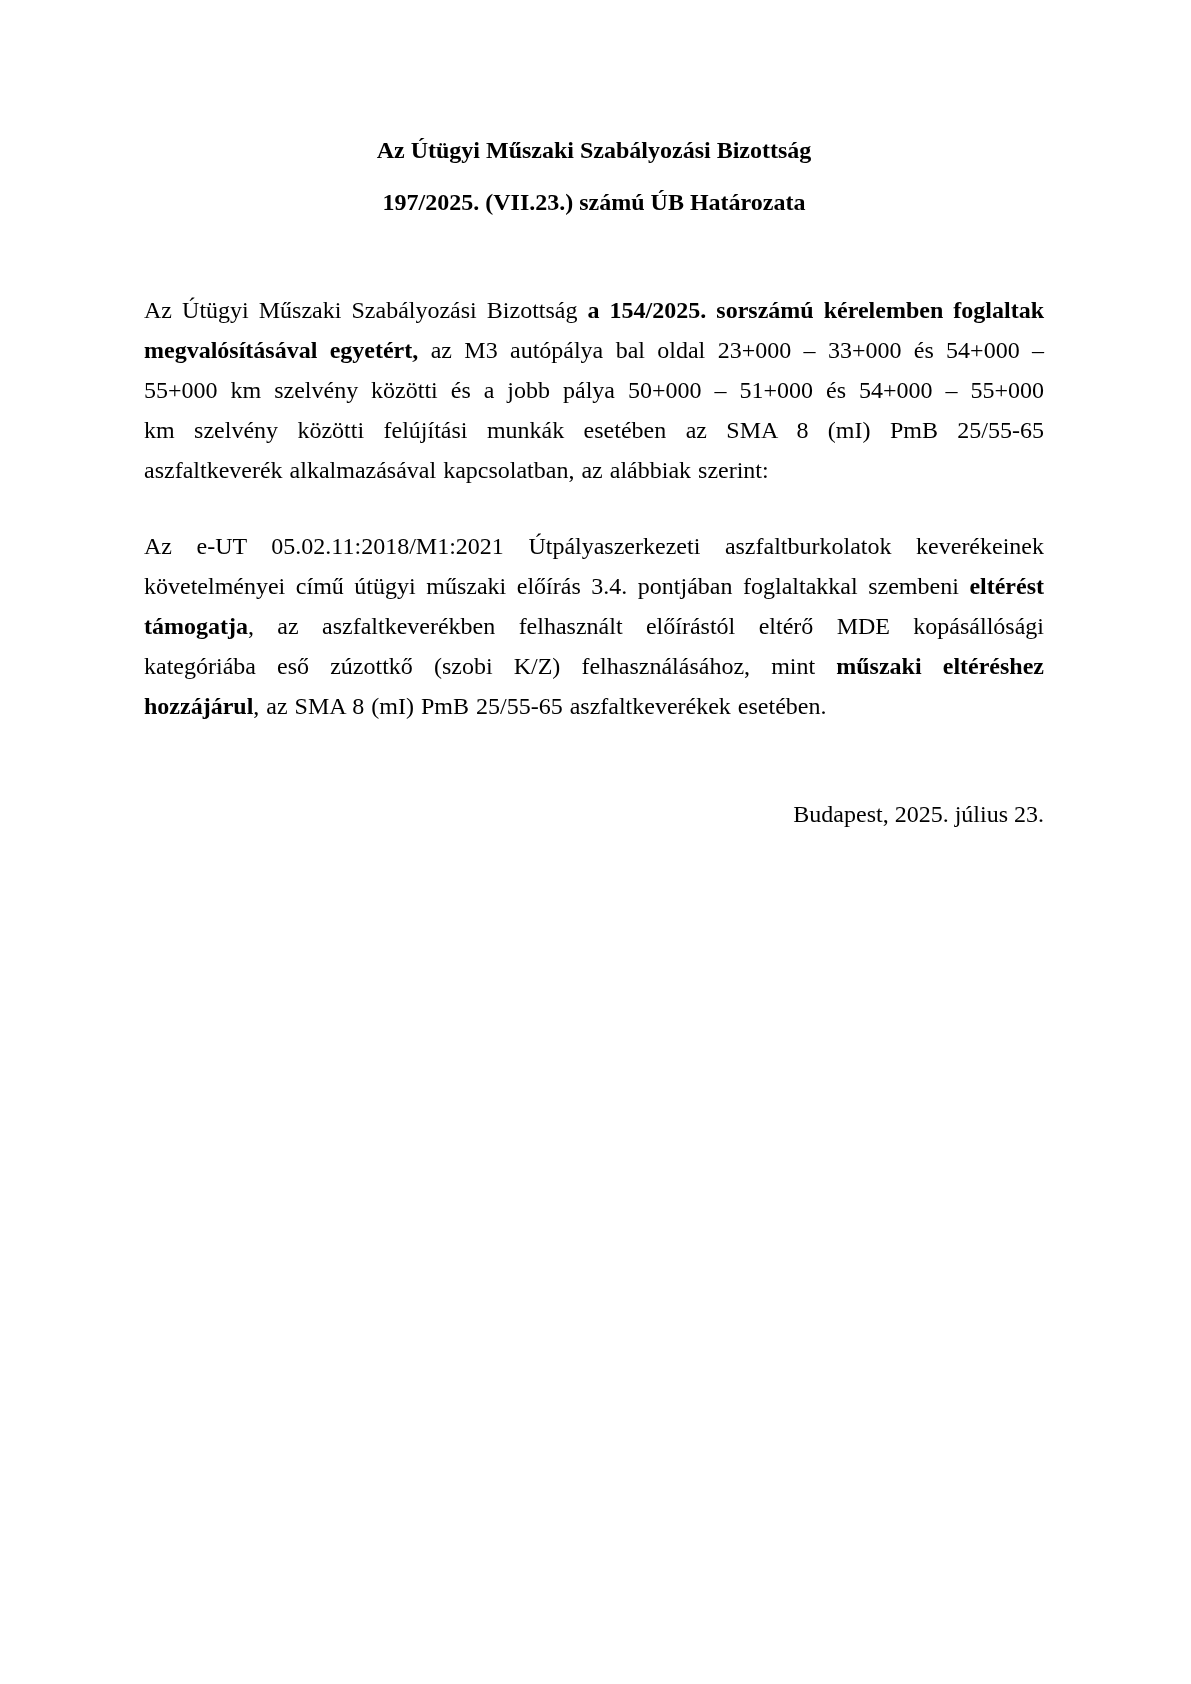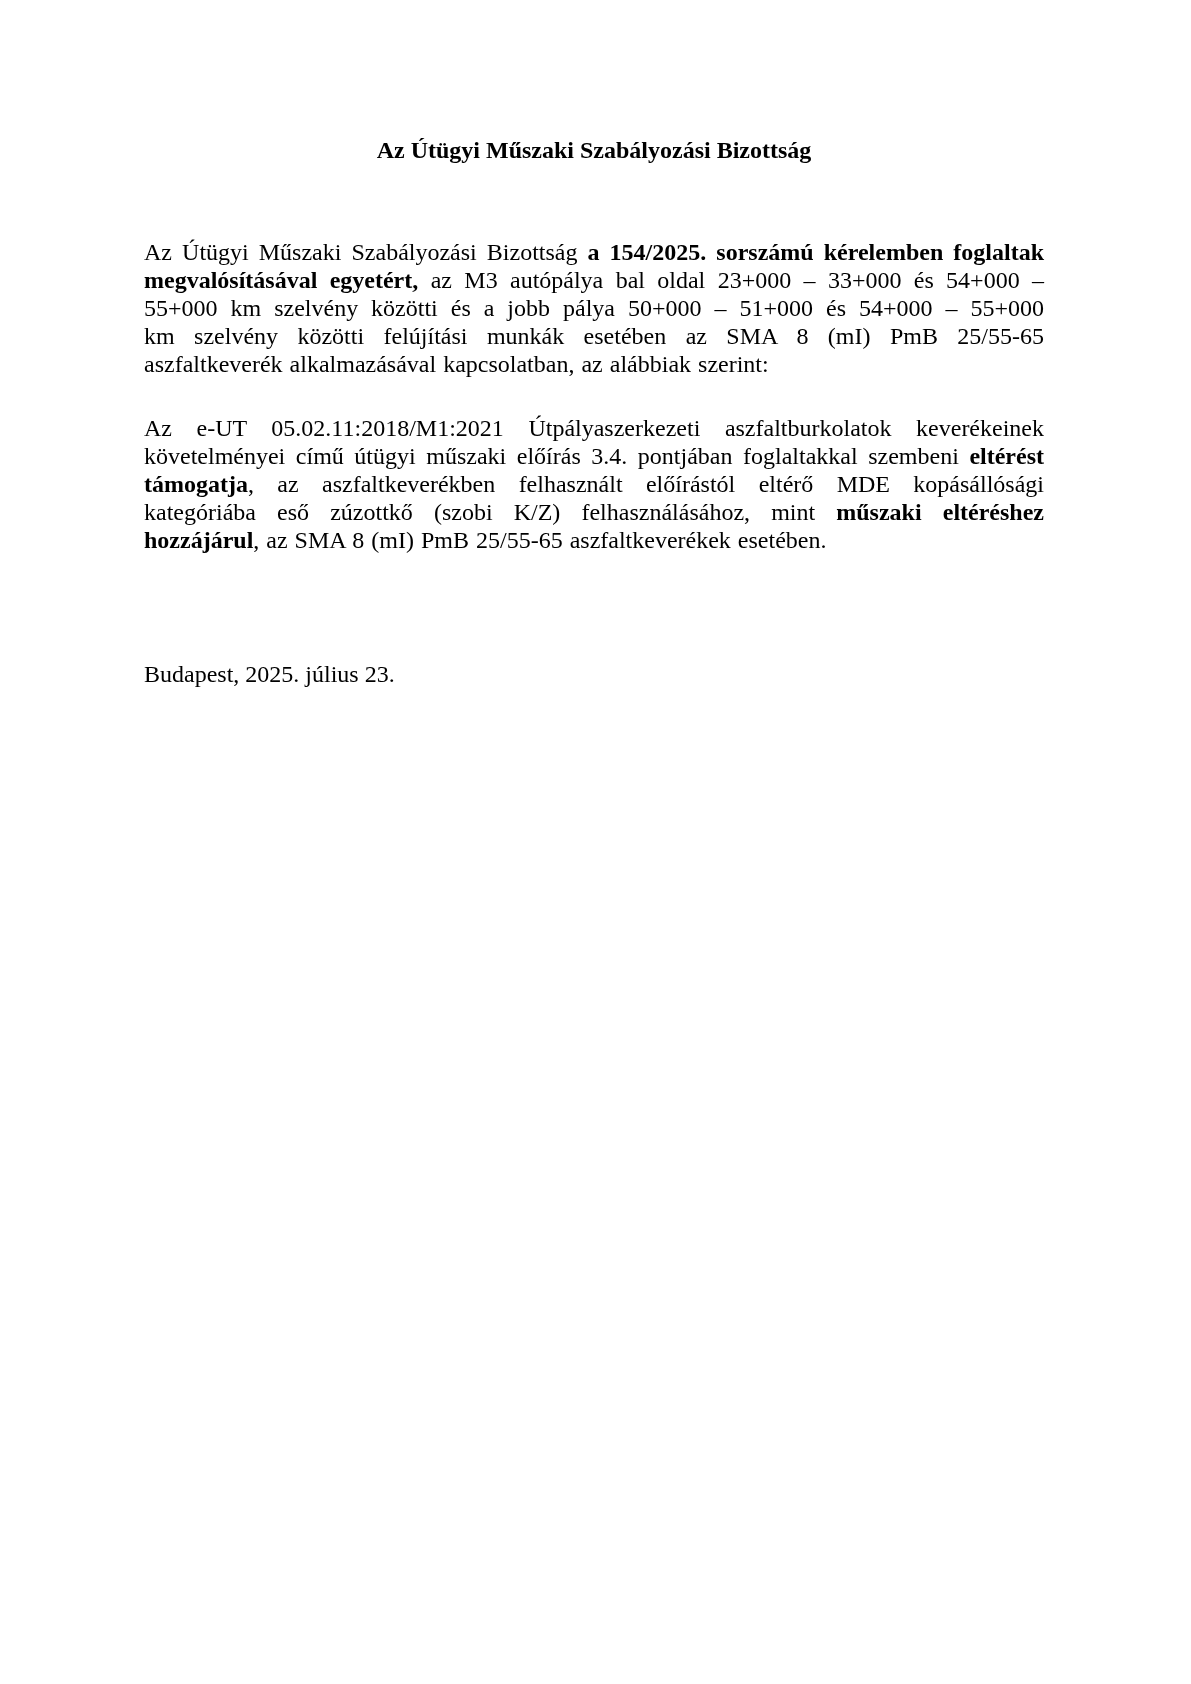--- a/index.html
+++ b/index.html
@@ -29,44 +29,45 @@
     font-weight: bold;
     font-size: 24px;
     line-height: 40px;
     margin: 0;
   }
   .title-line + .title-line {
     margin-top: 12px;
   }
   .para {
     text-align: justify;
-    line-height: 28px;
+    line-height: 40px;
     margin: 0;
     word-spacing: 1px;
   }
   .para-1 {
     margin-top: 68px;
   }
   .para-2 {
     margin-top: 36px;
   }
   .date-line {
-    margin-top: 100px;
+    margin-top: 68px;
     line-height: 40px;
-    text-align: left;
+    text-align: right;
   }
 </style>
 </head>
 <body>
 
 <div class="page">
   <div class="content">
 
     <p class="title-line">Az Útügyi Műszaki Szabályozási Bizottság</p>
 
+    <p class="title-line">197/2025. (VII.23.) számú ÚB Határozata</p>
 
     <p class="para para-1"><span>Az Útügyi Műszaki Szabályozási Bizottság </span><b>a 154/2025. sorszámú kérelemben foglaltak megvalósításával egyetért,</b><span> az M3 autópálya bal oldal 23+000 – 33+000 és 54+000 – 55+000 km&nbsp;szelvény közötti és a jobb pálya 50+000 – 51+000 és 54+000 – 55+000 km&nbsp;szelvény közötti felújítási munkák esetében az SMA 8 (mI) PmB 25/55-65 aszfaltkeverék alkalmazásával kapcsolatban, az alábbiak szerint:</span></p>
 
     <p class="para para-2"><span>Az e-UT 05.02.11:2018/M1:2021 Útpályaszerkezeti aszfaltburkolatok keverékeinek követelményei című útügyi műszaki előírás 3.4. pontjában foglaltakkal szembeni </span><b>eltérést támogatja</b><span>, az aszfaltkeverékben felhasznált előírástól eltérő MDE kopásállósági kategóriába eső zúzottkő (szobi K/Z) felhasználásához, mint </span><b>műszaki eltéréshez hozzájárul</b><span>, az SMA 8 (mI) PmB 25/55-65 aszfaltkeverékek esetében.</span></p>
 
     <p class="date-line">Budapest, 2025. július 23.</p>
 
   </div>
 </div>
 

